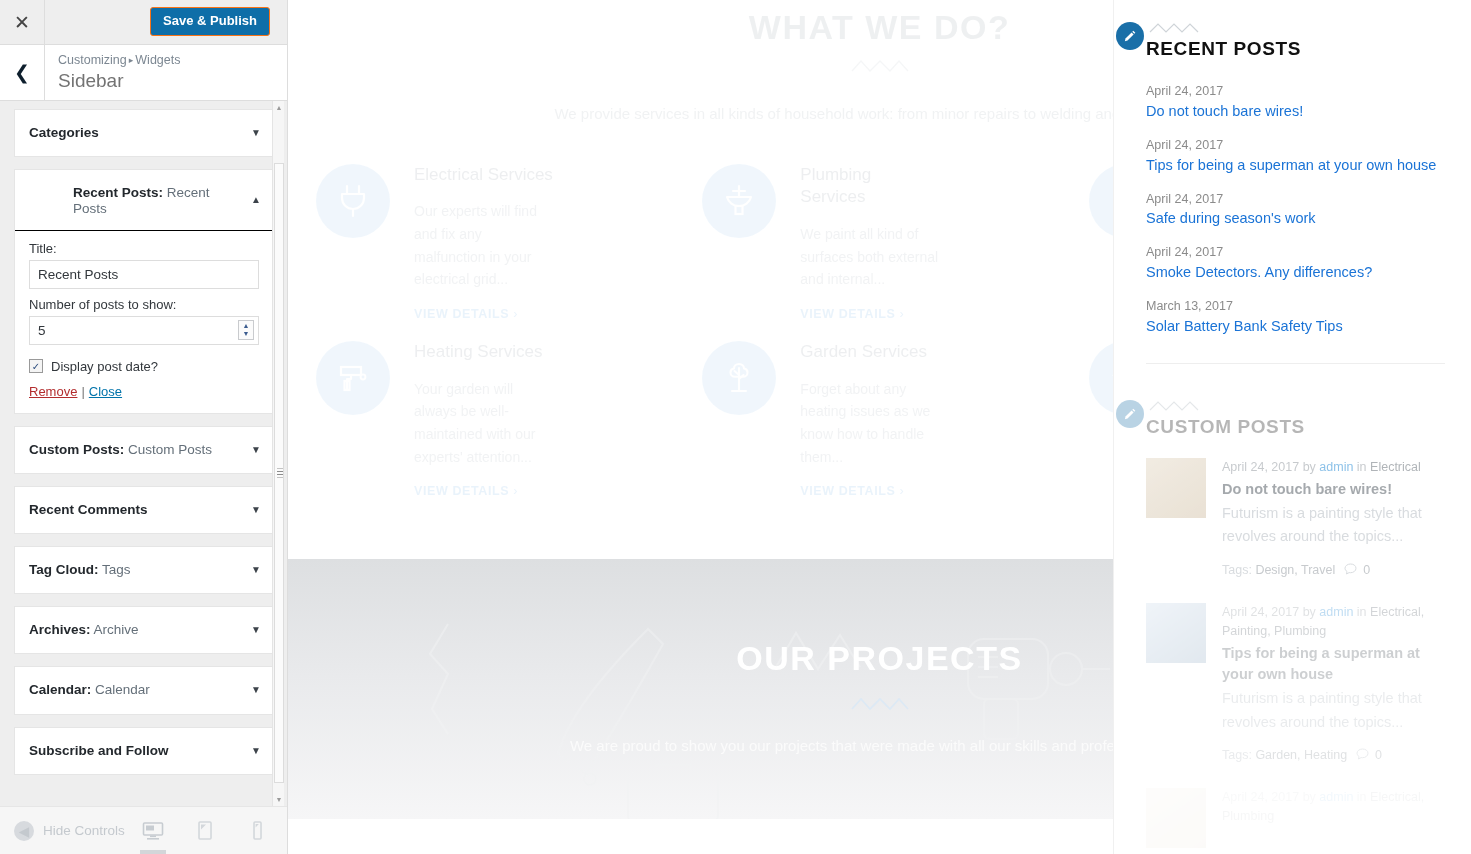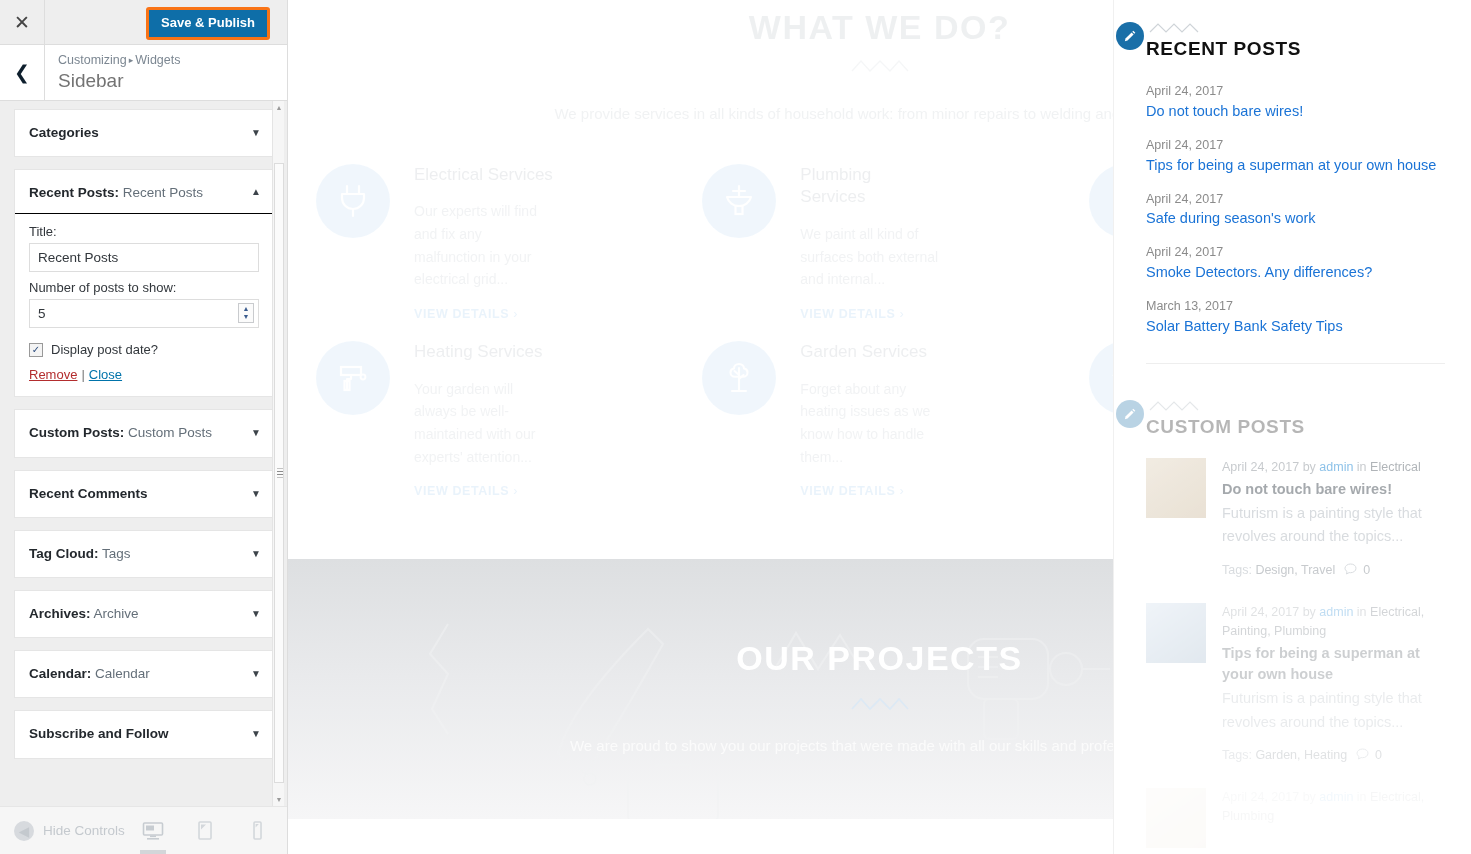--- a/index.html
+++ b/index.html
@@ -30,21 +30,21 @@
   .cz-close {
     width: 45px; height: 44px;
     display: flex; align-items: center; justify-content: center;
     color: #444; font-size: 19px; line-height: 1;
     background: #eee; cursor: pointer;
     border-right: 1px solid #ddd;
   }
   .cz-publish {
     position: absolute; right: 17px; top: 7px;
     background: #0e6ea8;
-    border: 3px solid #f97316;
+    border: 1px solid #f97316;
     color: #fff;
     font-size: 13px; font-weight: bold;
     padding: 6px 12px 7px;
     border-radius: 3px;
     cursor: pointer;
     line-height: 1.1;
   }
   .cz-header {
     position: relative;
     height: 56px;
@@ -88,21 +88,21 @@
     cursor: pointer;
     line-height: 1.2;
   }
   .widget-head .wname { font-weight: bold; }
   .widget-head .wtitle { font-weight: normal; color: #646f79; }
   .widget-head .caret {
     position: absolute; right: 12px; top: 50%;
     transform: translateY(-50%);
     font-size: 10px; color: #3c434a;
   }
-  .widget.expanded .widget-head { padding-bottom: 12px; }
+  .widget.expanded .widget-head { padding-bottom: 12px; margin-left: 44px; }
   .widget-form {
     padding: 2px 14px 14px 14px;
     border-top: 1px solid #000000;
   }
   .fld-label {
     font-size: 13px; color: #32373c;
     margin: 8px 0 4px;
   }
   .fld-input {
     width: 100%;

